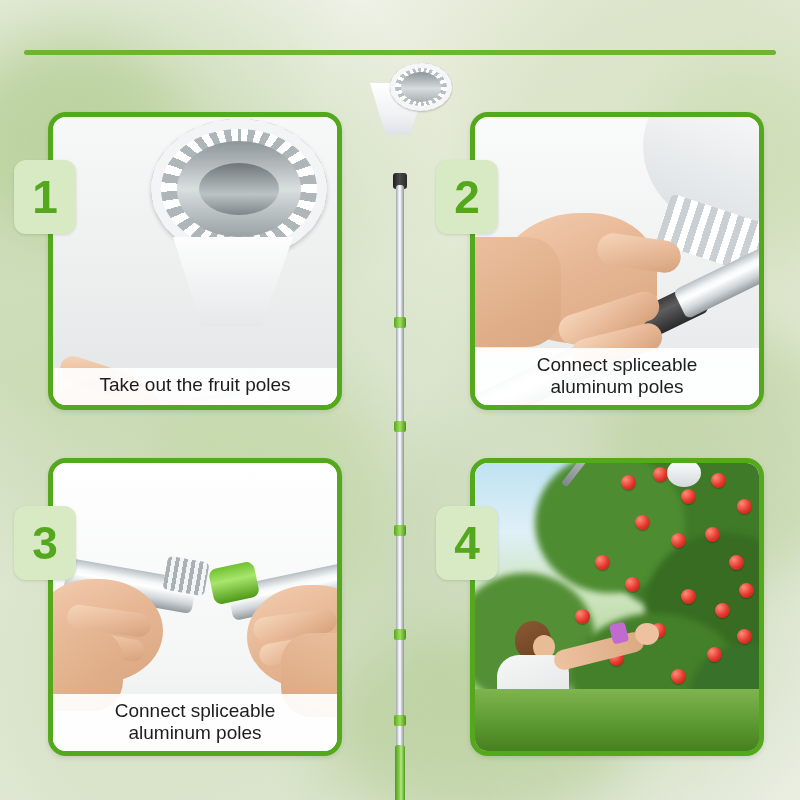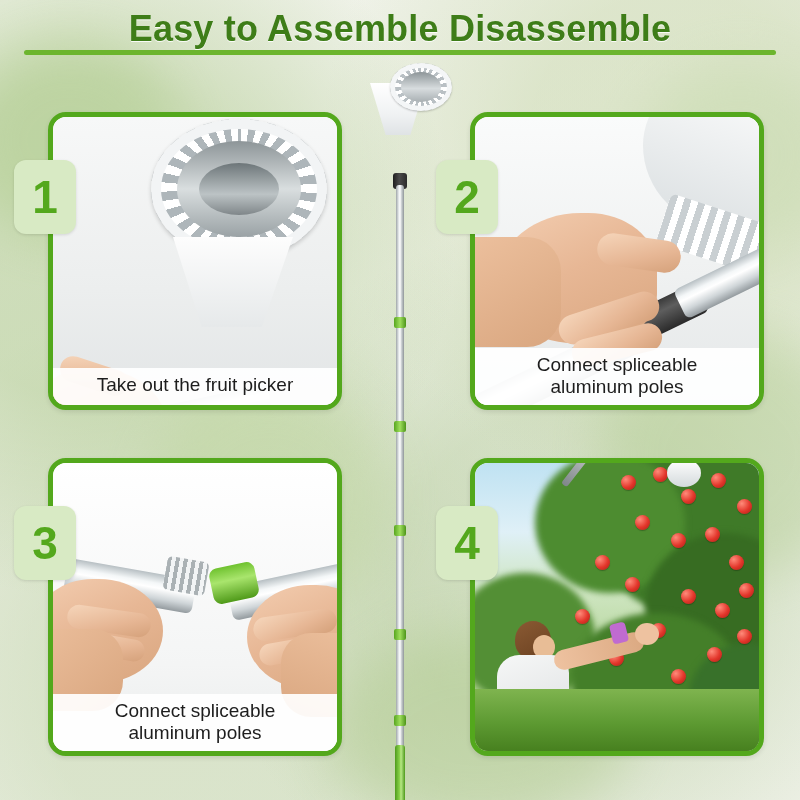--- a/index.html
+++ b/index.html
@@ -262,23 +262,20 @@
 <body>
 
 <div class="poster">
 
   <div class="bg-blob" style="left:-40px; top:40px; width:220px; height:200px; background:#a9c884;"></div>
   <div class="bg-blob" style="left:150px; top:380px; width:240px; height:230px; background:#bcd49b;"></div>
   <div class="bg-blob" style="left:600px; top:330px; width:260px; height:250px; background:#b3cd93;"></div>
   <div class="bg-blob" style="left:330px; top:630px; width:300px; height:200px; background:#aec98b;"></div>
   <div class="bg-blob" style="left:640px; top:60px; width:200px; height:190px; background:#c5d9ab;"></div>
 
-  <div class="title-wrap">
-    <div class="title">Easy to Assemble Disassemble</div>
-  </div>
   <div class="title-underline"></div>
 
   <div class="card card-1">
     <div class="photo" style="background:linear-gradient(180deg,#f7f8f8 0%,#eceeee 60%,#e2e5e6 100%);">
 
       <div class="pw" style="left:88px; top:-6px; width:190px; height:170px;">
         <div style="position:absolute; left:10px; top:8px; width:176px; height:140px; border-radius:50%;
              background:repeating-conic-gradient(from 2deg, #ffffff 0deg 7deg, #aeb6ba 7deg 14deg), #dfe4e6;
              box-shadow:inset 0 0 0 10px #f2f4f5, 0 2px 4px rgba(0,0,0,0.18);"></div>
         <div style="position:absolute; left:36px; top:30px; width:124px; height:96px; border-radius:50%;
@@ -290,21 +287,21 @@
       <div class="pw" style="left:120px; top:120px; width:120px; height:90px; background:linear-gradient(180deg,#fdfdfd,#e6e9ea); clip-path:polygon(0 0,100% 0,74% 100%,24% 100%);"></div>
 
       <div class="tube" style="left:108px; top:278px; width:110px; height:30px; transform:rotate(-12deg);"></div>
 
       <div class="hand" style="left:-18px; top:252px; width:132px; height:110px; border-radius:40% 55% 50% 45%;"></div>
       <div class="finger" style="left:24px; top:292px; width:88px; height:24px; transform:rotate(-8deg);"></div>
 
       <div class="finger" style="left:6px; top:246px; width:70px; height:26px; transform:rotate(18deg);"></div>
 
     </div>
-    <div class="caption">Take out the fruit picker</div>
+    <div class="caption">Take out the fruit poles</div>
   </div>
   <div class="badge badge-1">1</div>
 
   <div class="card card-2">
     <div class="photo" style="background:linear-gradient(180deg,#fafbfb 0%,#eff1f1 55%,#e4e7e8 100%);">
 
       <div class="pw" style="left:168px; top:-40px; width:150px; height:150px; background:linear-gradient(200deg,#ffffff,#d9dee0); border-radius:50% 50% 40% 60%;"></div>
       <div class="pw" style="left:186px; top:92px; width:110px; height:52px; background:repeating-linear-gradient(90deg,#c9cfd2 0 7px,#ffffff 7px 14px); border-radius:6px; transform:rotate(18deg);"></div>
 
       <div class="tube" style="left:-10px; top:236px; width:200px; height:34px; transform:rotate(-26deg);"></div>

